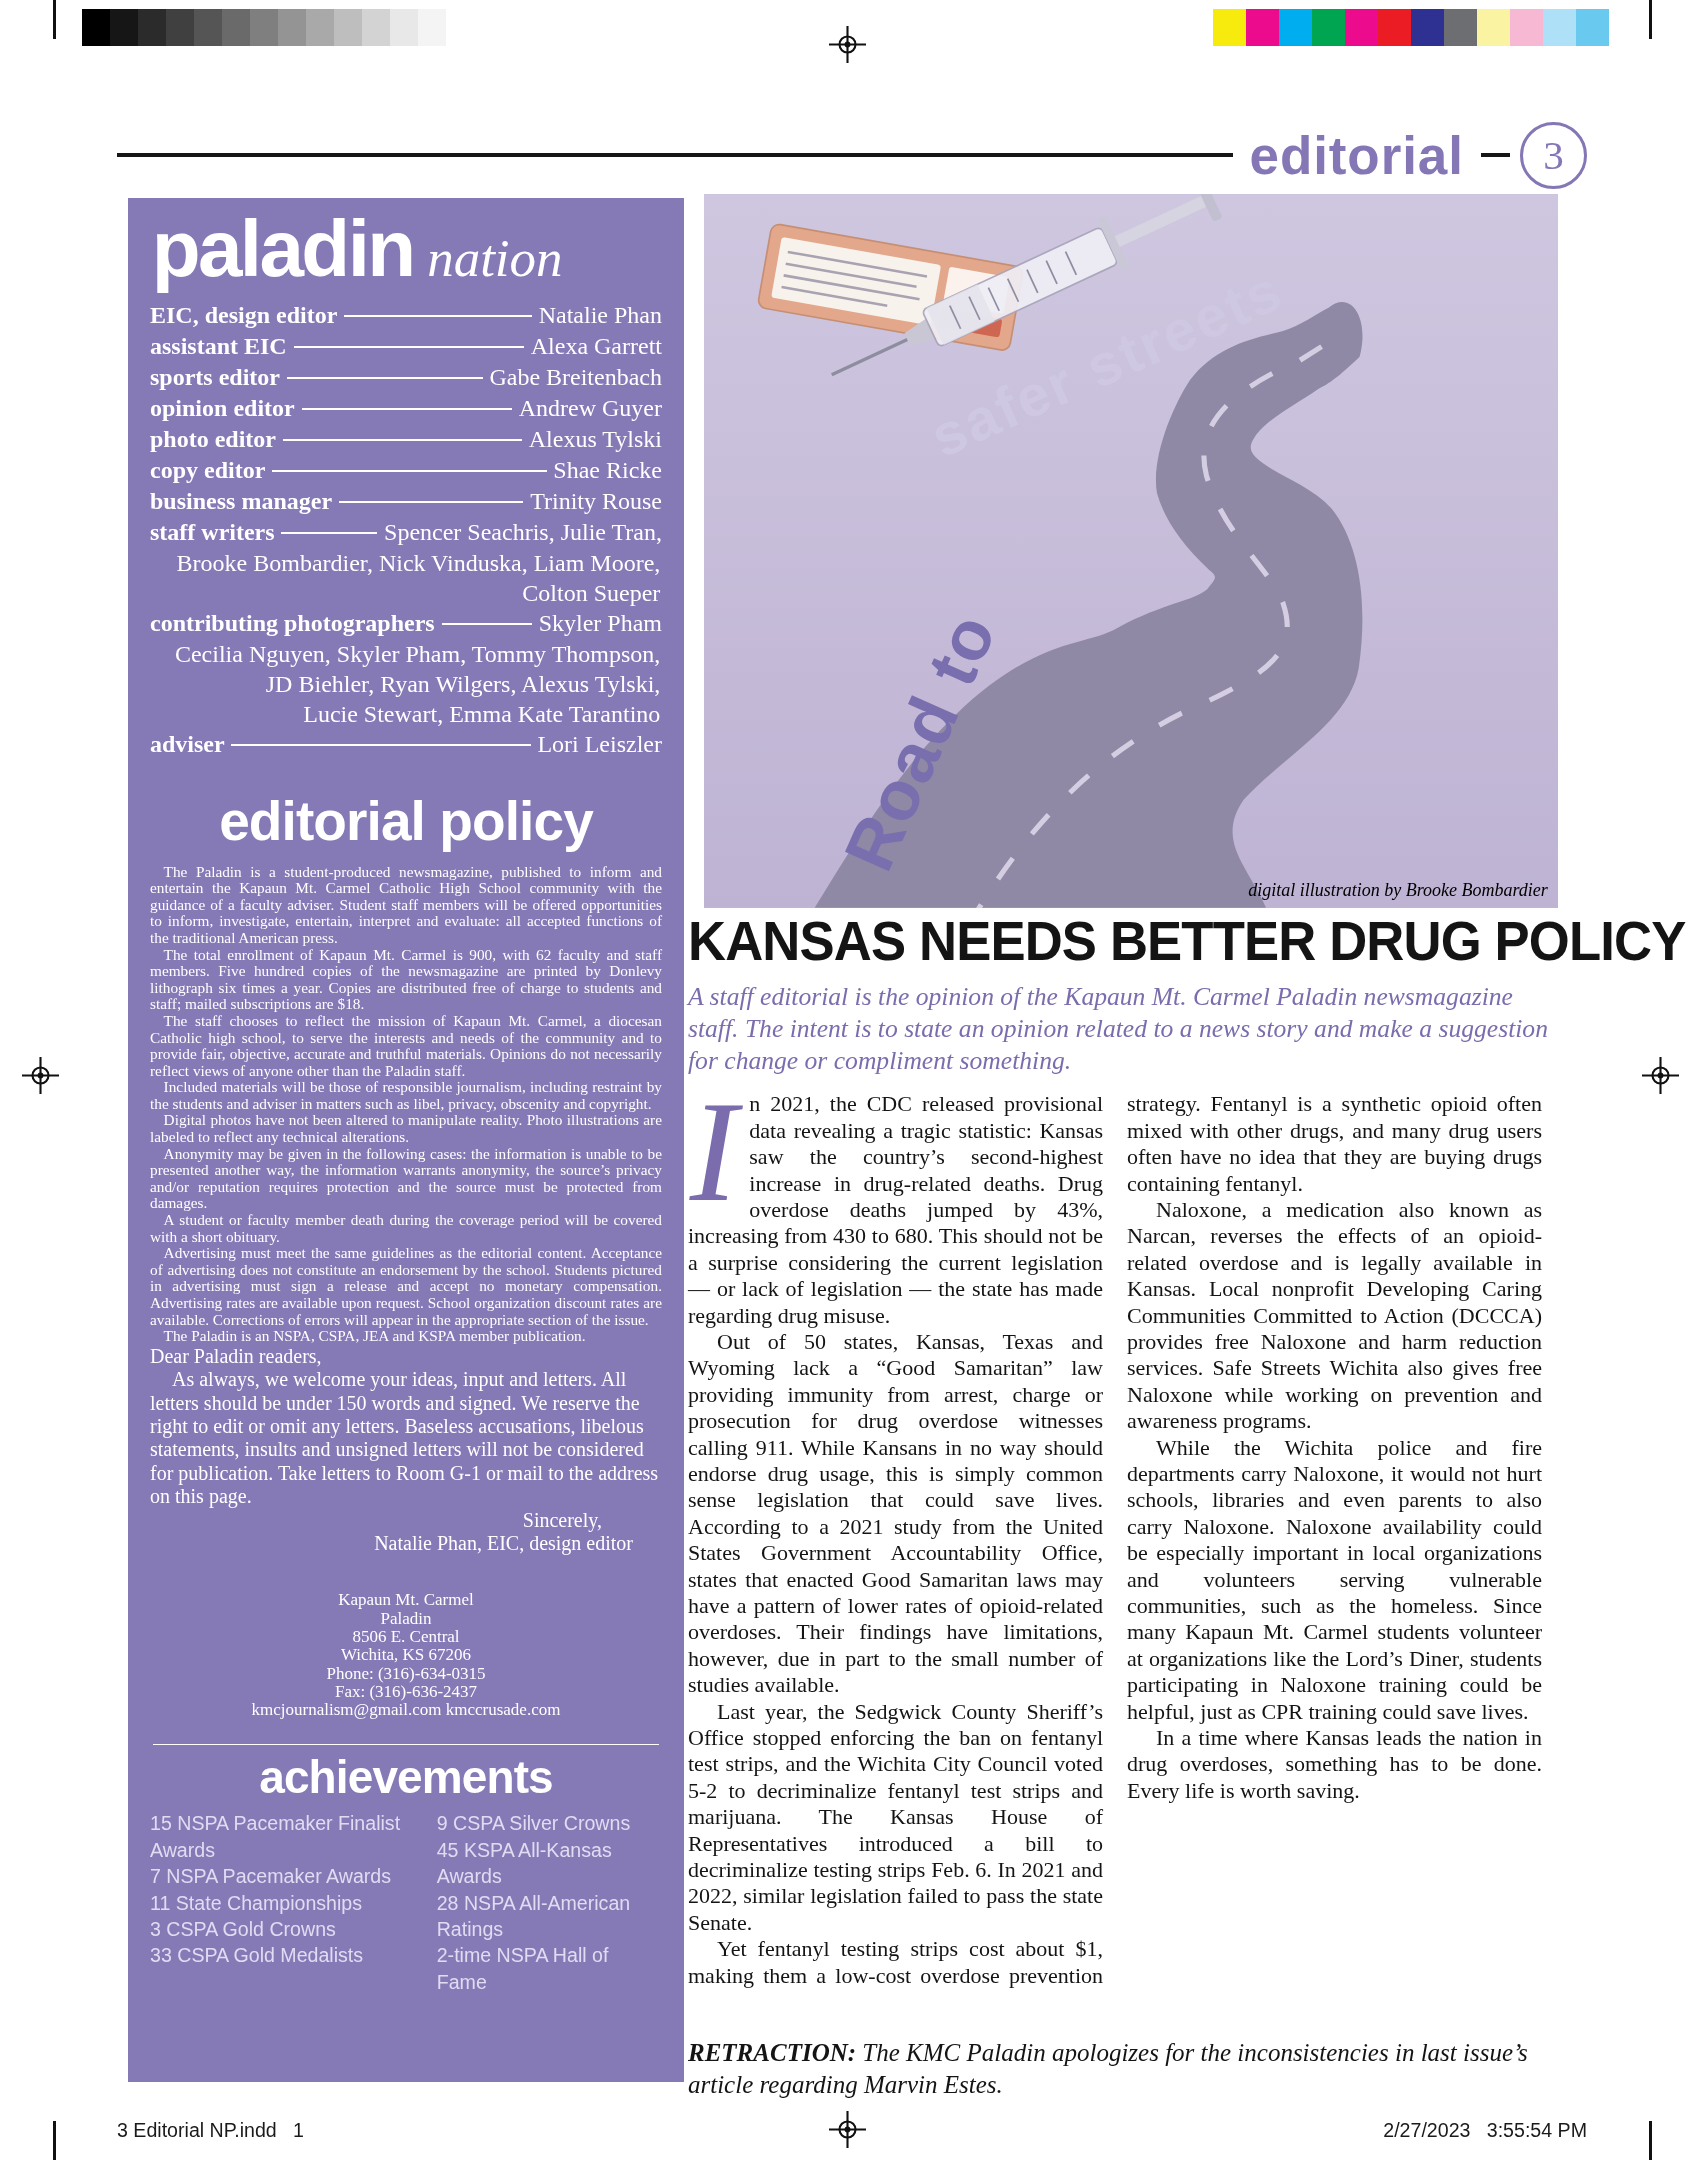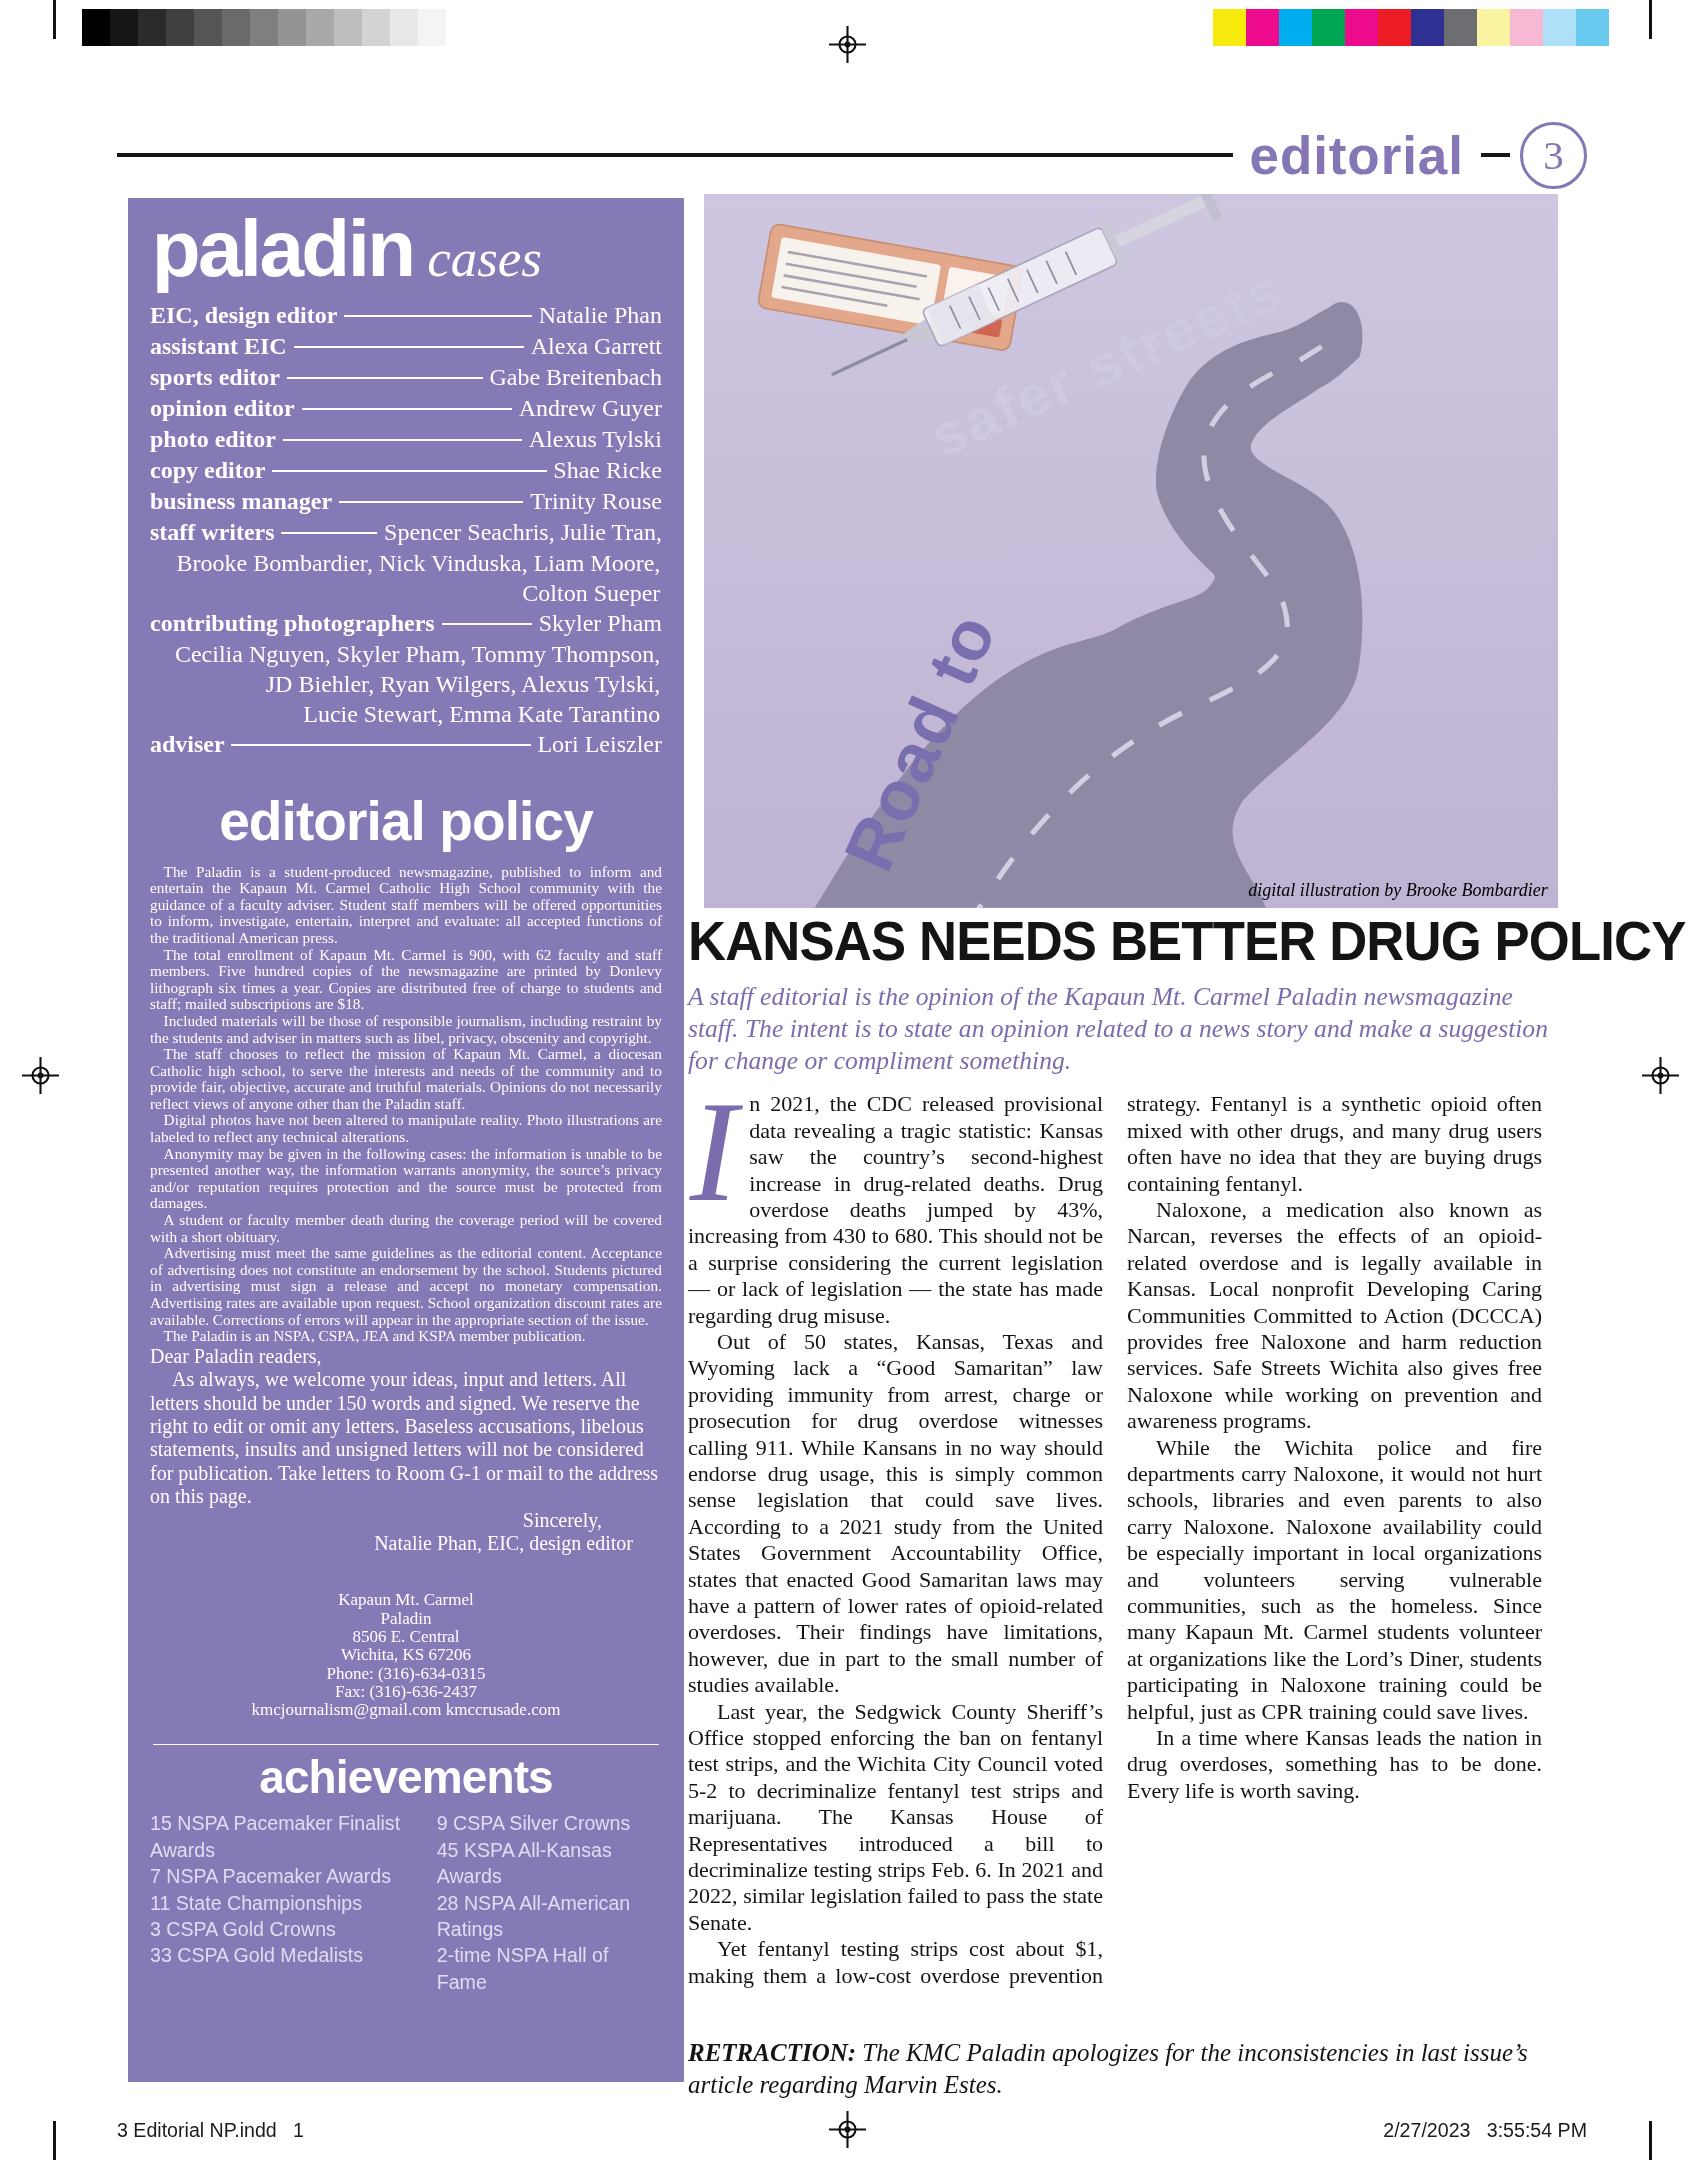--- a/index.html
+++ b/index.html
@@ -154,21 +154,21 @@
   <div class="section-label">editorial</div>
   <div class="rule-short"></div>
   <div class="page-circle">
       <span>3</span>
     </div>
 </div>
 
 <div class="panel">
   <div class="panel-title">
     <span class="t-main">paladin</span>
-    <span class="t-accent">cases</span>
+    <span class="t-accent">nation</span>
   </div>
 
   <div>
     <div class="role-row">
       <span class="role-label">EIC, design editor</span>
       <span class="role-rule"></span>
       <span class="role-name">Natalie Phan</span>
     </div>
     <div class="role-row">
       <span class="role-label">assistant EIC</span>
@@ -219,22 +219,22 @@
       <span class="role-label">adviser</span>
       <span class="role-rule"></span>
       <span class="role-name">Lori Leiszler</span>
     </div>
   </div>
 
   <div class="panel-h h-policy">editorial policy</div>
   <div class="policy-text">
     <p>The Paladin is a student-produced newsmagazine, published to inform and entertain the Kapaun Mt. Carmel Catholic High School community with the guidance of a faculty adviser. Student staff members will be offered opportunities to inform, investigate, entertain, interpret and evaluate: all accepted functions of the traditional American press.</p>
     <p>The total enrollment of Kapaun Mt. Carmel is 900, with 62 faculty and staff members. Five hundred copies of the newsmagazine are printed by Donlevy lithograph six times a year. Copies are distributed free of charge to students and staff; mailed subscriptions are $18.</p>
+    <p>The staff chooses to reflect the mission of Kapaun Mt. Carmel, a diocesan Catholic high school, to serve the interests and needs of the community and to provide fair, objective, accurate and truthful materials. Opinions do not necessarily reflect views of anyone other than the Paladin staff.</p>
     <p>Included materials will be those of responsible journalism, including restraint by the students and adviser in matters such as libel, privacy, obscenity and copyright.</p>
-    <p>The staff chooses to reflect the mission of Kapaun Mt. Carmel, a diocesan Catholic high school, to serve the interests and needs of the community and to provide fair, objective, accurate and truthful materials. Opinions do not necessarily reflect views of anyone other than the Paladin staff.</p>
     <p>Digital photos have not been altered to manipulate reality. Photo illustrations are labeled to reflect any technical alterations.</p>
     <p>Anonymity may be given in the following cases: the information is unable to be presented another way, the information warrants anonymity, the source’s privacy and/or reputation requires protection and the source must be protected from damages.</p>
     <p>A student or faculty member death during the coverage period will be covered with a short obituary.</p>
     <p>Advertising must meet the same guidelines as the editorial content. Acceptance of advertising does not constitute an endorsement by the school. Students pictured in advertising must sign a release and accept no monetary compensation. Advertising rates are available upon request. School organization discount rates are available. Corrections of errors will appear in the appropriate section of the issue.</p>
     <p>The Paladin is an NSPA, CSPA, JEA and KSPA member publication.</p>
   </div>
 
   <div class="letters-text">
     <div class="salutation">Dear Paladin readers,</div>
     <div class="lt-body">As always, we welcome your ideas, input and letters. All letters should be under 150 words and signed. We reserve the right to edit or omit any letters. Baseless accusations, libelous statements, insults and unsigned letters will not be considered for publication. Take letters to Room G-1 or mail to the address on this page.</div>

